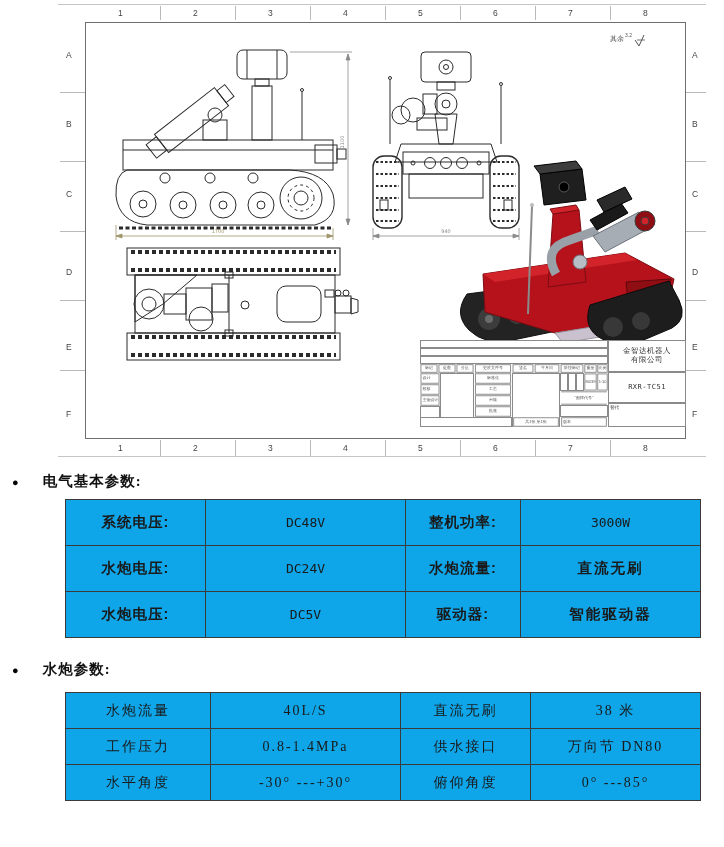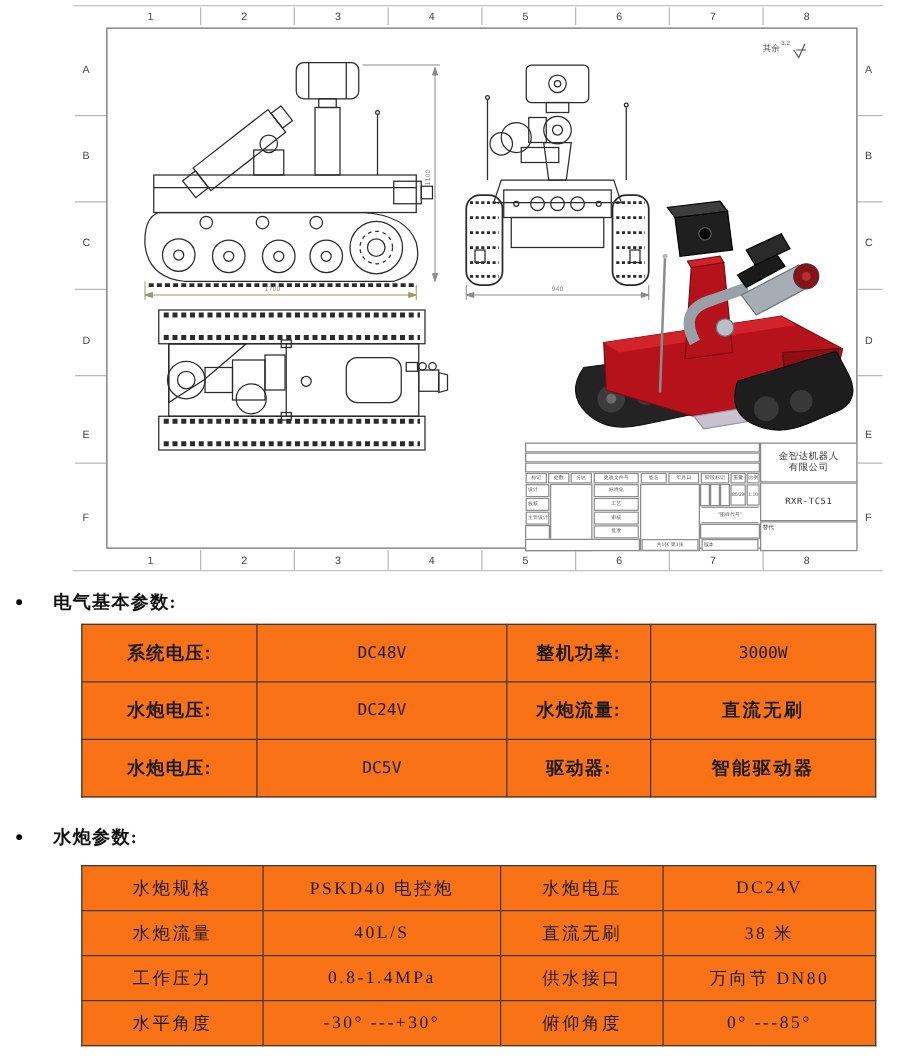--- a/index.html
+++ b/index.html
@@ -10,37 +10,37 @@
   }
 
   
   .sheet { position:absolute; left:58px; top:4px; width:648px; height:456px; }
   .frame { position:absolute; left:27px; top:18px; width:601px; height:417px; border:1.3px solid #6f6f6f; background:#fff; }
   .ruler-num, .ruler-let { position:absolute; font-size:8.5px; color:#444; }
   .tick { position:absolute; background:#b9b9b9; }
   .outer-line { position:absolute; background:#c4c4c4; }
 
   
-  .tblock { position:absolute; left:362px; top:350px; width:266px; height:87px; font-size:4.6px; color:#333; }
+  .tblock { position:absolute; left:362px; top:336px; width:266px; height:87px; font-size:4.6px; color:#333; }
   .tb-cell { position:absolute; border:0.5px solid #8a8a8a; display:flex; align-items:center; justify-content:center; text-align:center; line-height:1.15; overflow:hidden; background:#fff; }
   .tb-left { justify-content:flex-start; padding-left:1px; }
   .company { font-size:7.5px; letter-spacing:0.5px; }
   .dwgno { font-size:7px; font-family:"DejaVu Sans Mono",monospace; letter-spacing:0.5px; }
   .tiny { font-size:4.2px; transform:scale(0.95); color:#555; }
 
   
   .surf { position:absolute; left:552px; top:30px; font-size:7px; color:#555; display:flex; align-items:flex-start; gap:1px; }
   .surf .v { font-size:5px; margin-top:-2px; }
 
   
   .section-head { position:absolute; left:12px; display:flex; align-items:center; gap:24px; }
   .bullet { font-size:11px; color:#000; }
   .head-txt { font-family:"Liberation Serif","DejaVu Serif",serif; font-weight:bold; font-size:14.5px; letter-spacing:1px; color:#111; }
 
-  table.spec { position:absolute; left:65px; border-collapse:collapse; table-layout:fixed; width:635px; background:#f97316; }
+  table.spec { position:absolute; left:65px; border-collapse:collapse; table-layout:fixed; width:635px; background:#0ea5e9; }
   table.spec td { border:1px solid #3a3a3a; text-align:center; vertical-align:middle; overflow:hidden; }
   table.t1 td { height:46px; }
   table.t2 td { height:36px; }
   .t1 td.lab { font-weight:bold; font-size:14.5px; letter-spacing:1px; }
   .t1 td.val { font-family:"DejaVu Sans Mono",monospace; font-size:13px; }
   .t1 td.valcn { font-weight:bold; font-size:14.5px; letter-spacing:2px; font-family:"Liberation Sans",sans-serif; }
   .t2 td { font-family:"Liberation Serif","DejaVu Serif",serif; font-size:14px; letter-spacing:2px; }
 
   svg text { font-family:"DejaVu Sans","Liberation Sans",sans-serif; }
 </style>
@@ -393,26 +393,20 @@
 </div>
 
 <table class="spec t2" style="top:692px;">
   <colgroup>
       <col style="width:145px">
       <col style="width:190px">
       <col style="width:130px">
       <col style="width:170px">
     </colgroup>
   <tbody>
-      <tr>
-    <td>水炮规格</td>
-    <td>PSKD40 电控炮</td>
-    <td>水炮电压</td>
-    <td>DC24V</td>
-  </tr>
   <tr>
     <td>水炮流量</td>
     <td>40L/S</td>
     <td>直流无刷</td>
     <td>38 米</td>
   </tr>
   <tr>
     <td>工作压力</td>
     <td>0.8-1.4MPa</td>
     <td>供水接口</td>

